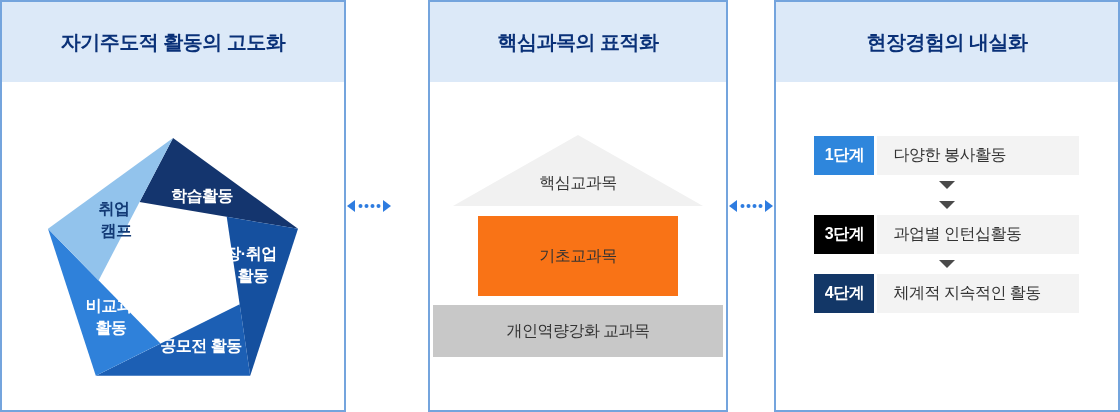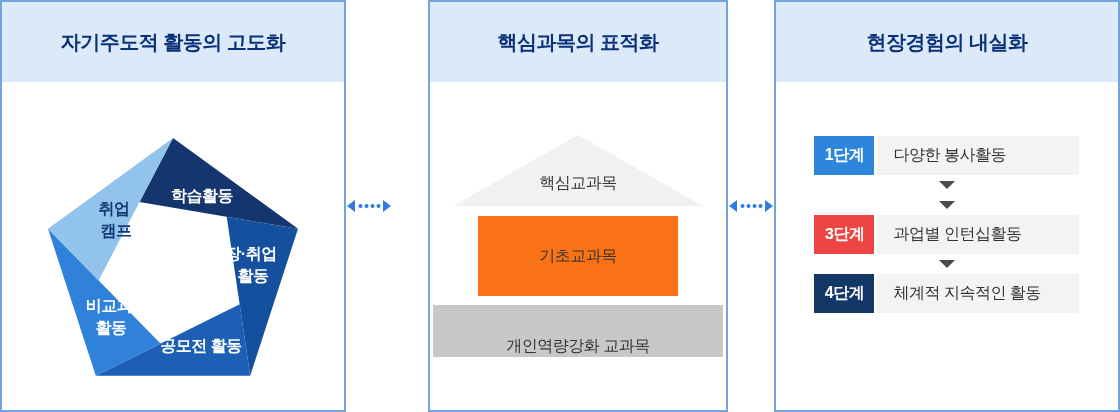--- a/index.html
+++ b/index.html
@@ -17,21 +17,21 @@
   .pentagon-svg { display:block; margin:46px auto 0; }
   .pent-label { font-size:16px; font-weight:bold; letter-spacing:-0.5px; }
 
   
   .house { margin-top:53px; display:flex; flex-direction:column; align-items:center; }
   .roof { width:250px; height:71px; clip-path:polygon(50% 0,100% 100%,0 100%);
           display:flex; align-items:flex-end; justify-content:center; }
   .roof span { padding-bottom:12px; }
   .tier-text { font-size:16px; color:#333; letter-spacing:-0.5px; }
   .mid-box { margin-top:10px; width:200px; height:80px; display:flex; align-items:center; justify-content:center; }
-  .base-box { margin-top:9px; width:290px; height:52px; display:flex; align-items:flex-end; justify-content:center; }
+  .base-box { margin-top:9px; width:290px; height:52px; display:flex; align-items:center; justify-content:center;font-family:Liberation Serif, serif; }
 
   
   .steps { margin:54px auto 0; width:265px; }
   .step-row { display:flex; height:39px; }
   .badge { width:60px; flex:none; display:flex; align-items:center; justify-content:center;
            color:#fff; font-size:16px; font-weight:bold; letter-spacing:-0.5px; }
   .step-label { flex:1; margin-left:3px; background:#f3f3f3; display:flex; align-items:center;
                 padding-left:16px; font-size:16px; color:#333; letter-spacing:-0.5px; }
   .step-gap { height:20px; display:flex; align-items:center; justify-content:center; }
   .tri-down { width:0; height:0; border-left:8px solid transparent; border-right:8px solid transparent;
@@ -129,21 +129,21 @@
       </div>
       <div class="step-gap">
         <span class="tri-down"></span>
       </div>
 
       <div class="step-gap">
         <span class="tri-down"></span>
       </div>
 
       <div class="step-row">
-        <div class="badge" style="background-color: #ef4444; font-family: Liberation Mono, monospace;">3단계</div>
+        <div class="badge" style="background-color: #000000;">3단계</div>
         <div class="step-label">과업별 인턴십활동</div>
       </div>
       <div class="step-gap">
         <span class="tri-down"></span>
       </div>
 
       <div class="step-row">
         <div class="badge" style="background-color: rgb(19, 55, 103);">4단계</div>
         <div class="step-label">체계적 지속적인 활동</div>
       </div>

